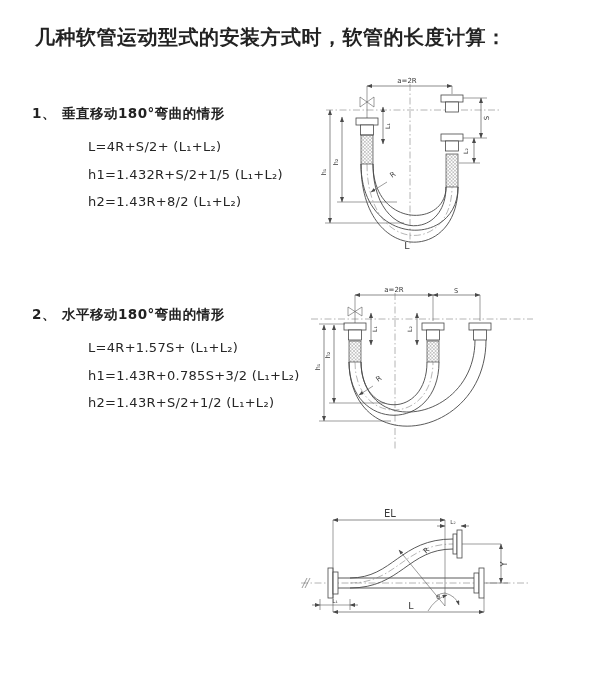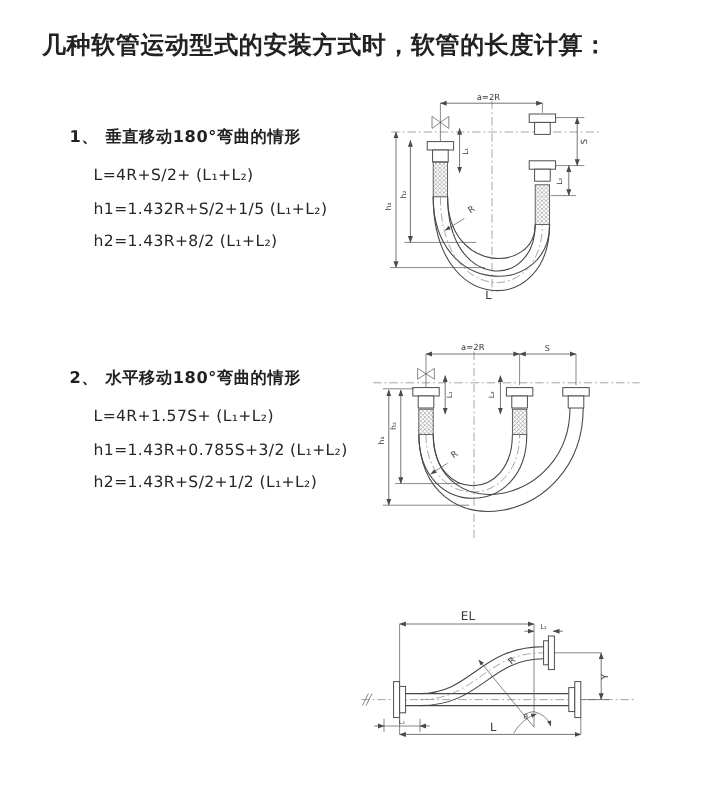--- a/index.html
+++ b/index.html
@@ -7,27 +7,27 @@
     width:600px;height:675px;position:relative;overflow:hidden;
     background:#ffffff;
     font-family:"DejaVu Sans","Liberation Sans",sans-serif;
     color:#1f1f1f;
   }
   .sheet{position:absolute;inset:0;background:#fff;}
   .title{
     position:absolute;left:35px;top:24px;
     font-size:20px;font-weight:bold;letter-spacing:.5px;color:#222;
   }
-  .sec{position:absolute;left:58px;}
+  .sec{position:absolute;left:32px;}
   .sec-head{font-size:13.5px;font-weight:bold;color:#222;letter-spacing:.5px;}
   .sec-head .num{margin-right:6px;}
   .formulas{margin:10px 0 0 20px;}
   .formula{
     font-size:13px;line-height:27.5px;color:#262626;
-    letter-spacing:.3px;white-space:pre;
+    letter-spacing:.3px;white-space:pre;margin-left:36px;
   }
   .diag{position:absolute;}
   svg text{fill:#3a3a3a;font-family:"DejaVu Sans","Liberation Sans",sans-serif;}
   .pipe{stroke:#474747;stroke-width:.9;fill:none;}
   .thin{stroke:#5a5a5a;stroke-width:.6;fill:none;}
   .dim{stroke:#5a5a5a;stroke-width:.7;fill:none;}
   .cl{stroke:#777;stroke-width:.55;fill:none;stroke-dasharray:7 2.5 1.5 2.5;}
   .fit{stroke:#474747;stroke-width:.8;fill:#fff;}
 </style>
 </head>

